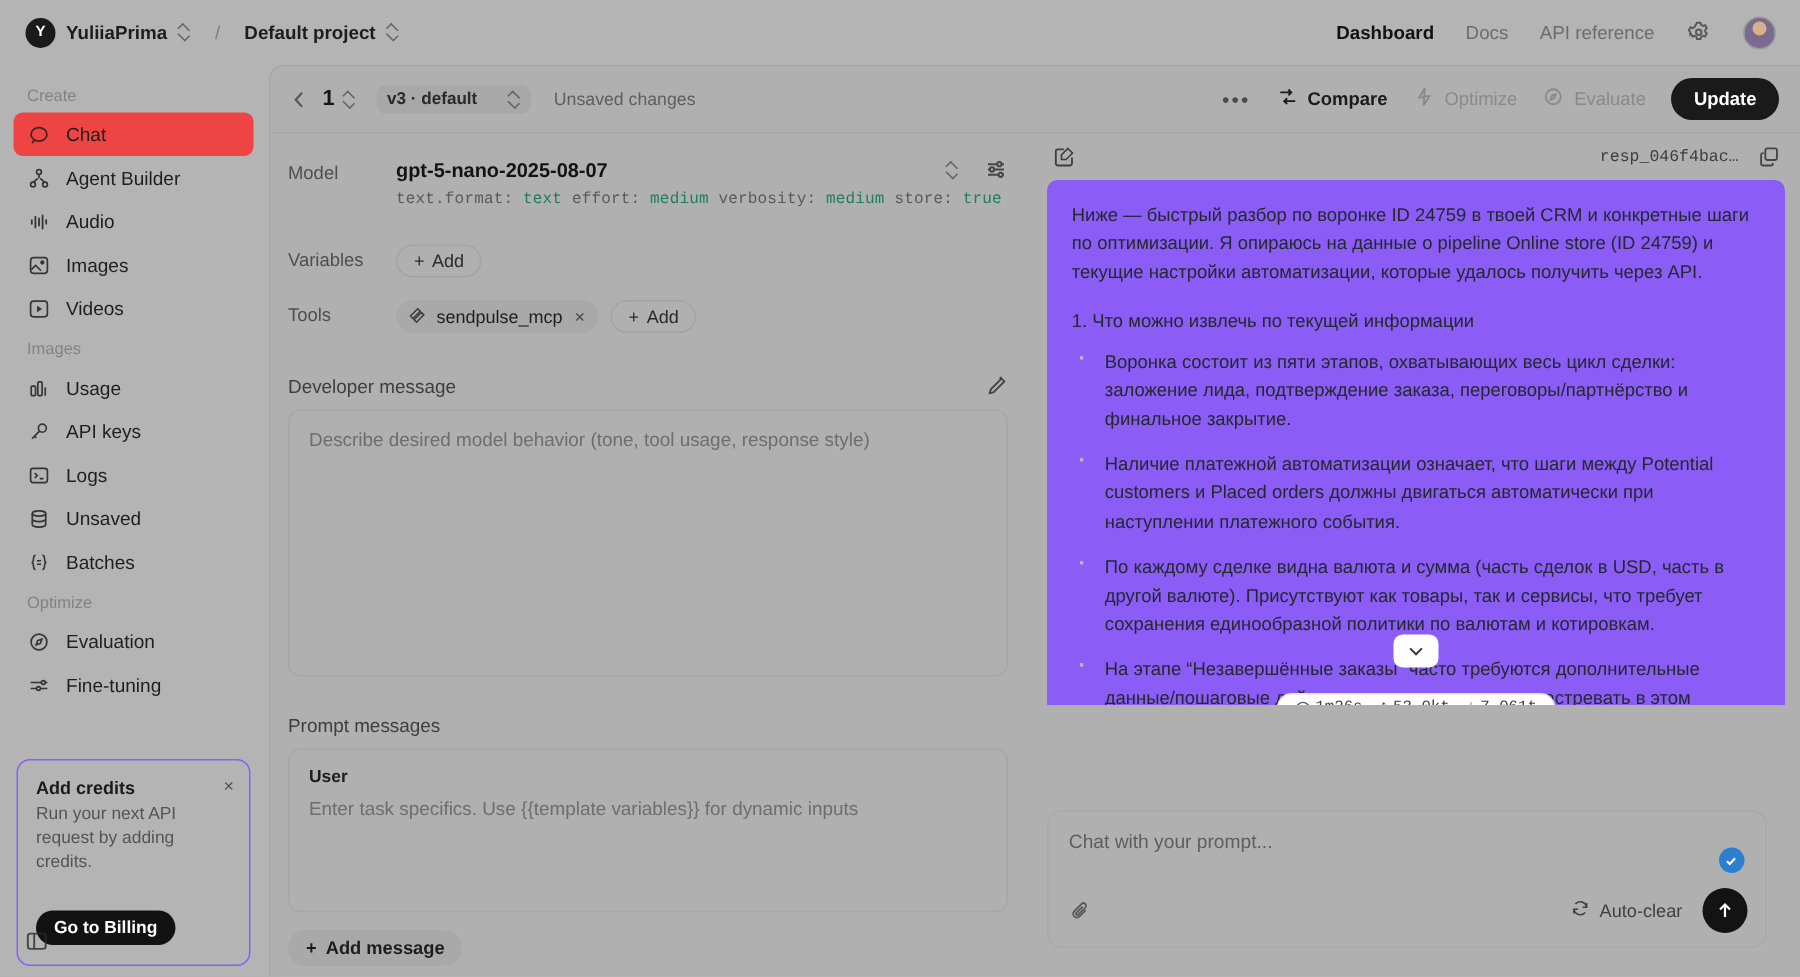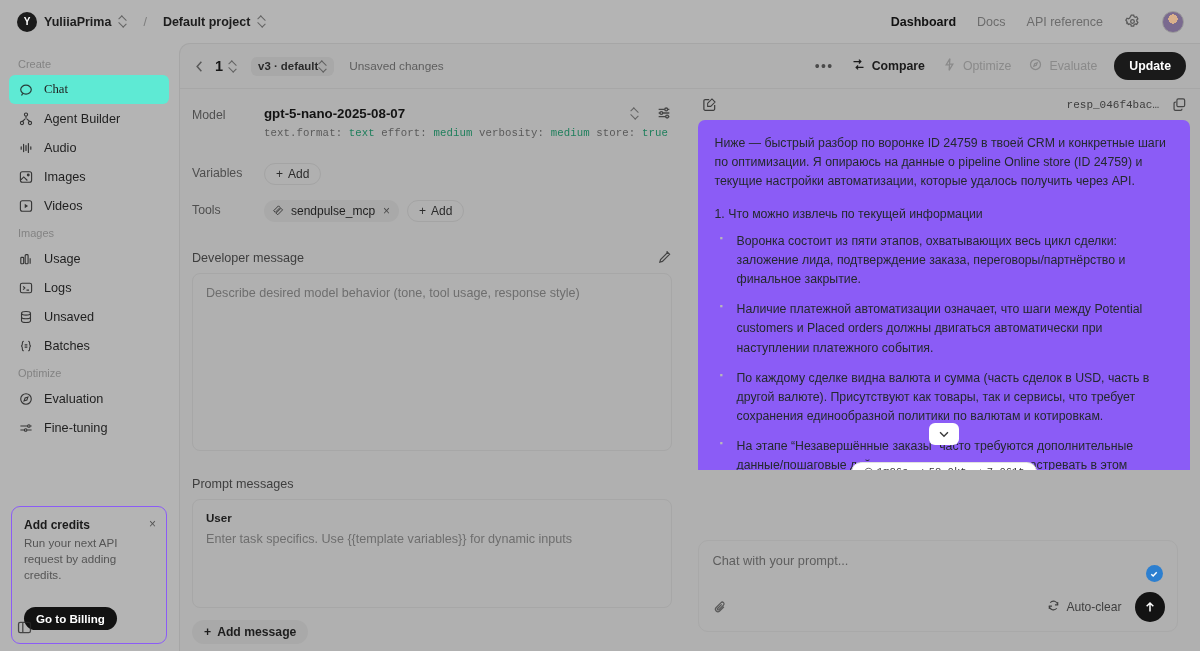--- a/index.html
+++ b/index.html
@@ -47,21 +47,21 @@
   .sidebar {
     position: absolute; left: 0; top: 43px; width: 178px; height: 608px;
     background: #b4b4b4; padding-top: 8px;
   }
   .sec-label { font-size: 11px; color: #838383; padding: 7px 0 5px 18px; }
   .nav-item {
     display: flex; align-items: center; gap: 10px;
     height: 29px; margin: 0 9px; padding-left: 9px; border-radius: 6px;
     font-size: 12.7px; color: #1f1f1f; cursor: pointer;
   }
-  .nav-item.active { background: #5eead4; font-family: Liberation Serif, serif; }
+  .nav-item.active { background: #ef4444; }
   .nav-ico { width: 16px; height: 16px; flex: 0 0 16px; opacity: .85; }
   .nav-ico svg { display: block; }
 
   .credits-card {
     position: absolute; left: 11px; top: 463px; width: 156px;
     border: 1px solid #8b5cf6; border-radius: 9px; padding: 11px 12px 13px;
     background: #b4b4b4;
   }
   .credits-title { font-size: 12px; font-weight: 700; color: #1b1b1b; }
   .credits-x { position: absolute; right: 10px; top: 10px; font-size: 12px; color: #555; cursor: pointer; }
@@ -78,21 +78,21 @@
     background: #b0b0b0; border-top-left-radius: 11px; border: 1px solid #a6a6a6;
     border-right: none; border-bottom: none;
   }
   .main-toolbar {
     height: 45px; display: flex; align-items: center; padding: 0 14px 0 12px;
     border-bottom: 1px solid #a7a7a7;
   }
   .back-chev { width: 15px; height: 15px; opacity: .75; cursor: pointer; }
   .ver-num { font-size: 14.5px; font-weight: 700; color: #161616; margin-left: 8px; }
   .chip-v3 {
-    display: flex; align-items: center; gap: 0; margin-left: 14px;
+    display: flex; align-items: center; gap: 20px; margin-left: 14px;
     background: #a8a8a8; border-radius: 6px; padding: 3px 7px;
     font-size: 11.4px; font-weight: 700; color: #2a2a2a; cursor: pointer;
   }
   .unsaved { font-size: 11.8px; color: #5e5e5e; margin-left: 15px; }
   .tb-right { margin-left: auto; display: flex; align-items: center; gap: 17px; }
   .dots { font-size: 14px; color: #4b4b4b; letter-spacing: 1.4px; cursor: pointer; }
   .tb-act { display: flex; align-items: center; gap: 6px; font-size: 12.3px; font-weight: 700; color: #1b1b1b; cursor: pointer; }
   .tb-act.dim { color: #8a8a8a; font-weight: 400; }
   .update-btn {
     background: #1a1a1a; color: #fff; font-size: 12.3px; font-weight: 700;
@@ -279,20 +279,29 @@
 
     <div class="nav-item">
       <span class="nav-ico">
         <svg viewBox="0 0 20 20" fill="none" stroke="#1f1f1f" stroke-width="1.4">
             <rect x="3.5" y="8" width="3.6" height="8" rx="1"></rect>
             <rect x="9" y="4.5" width="3.6" height="11.5" rx="1"></rect>
             <path d="M15.2 9v7"></path>
           </svg>
       </span>
       <span>Usage</span>
+    </div>
+    <div class="nav-item">
+      <span class="nav-ico">
+        <svg viewBox="0 0 20 20" fill="none" stroke="#1f1f1f" stroke-width="1.4">
+            <circle cx="12.8" cy="6.8" r="3.3"></circle>
+            <path d="M10.5 9.2L4.2 15.5M6.2 13.4l1.6 1.6"></path>
+          </svg>
+      </span>
+      <span>API keys</span>
     </div>
     <div class="nav-item">
       <span class="nav-ico">
         <svg viewBox="0 0 20 20" fill="none" stroke="#1f1f1f" stroke-width="1.4">
             <rect x="3" y="4" width="14" height="12" rx="2.2"></rect>
             <path d="M6.4 8l2.2 2-2.2 2M10.6 12.6h3.2"></path>
           </svg>
       </span>
       <span>Logs</span>
     </div>

